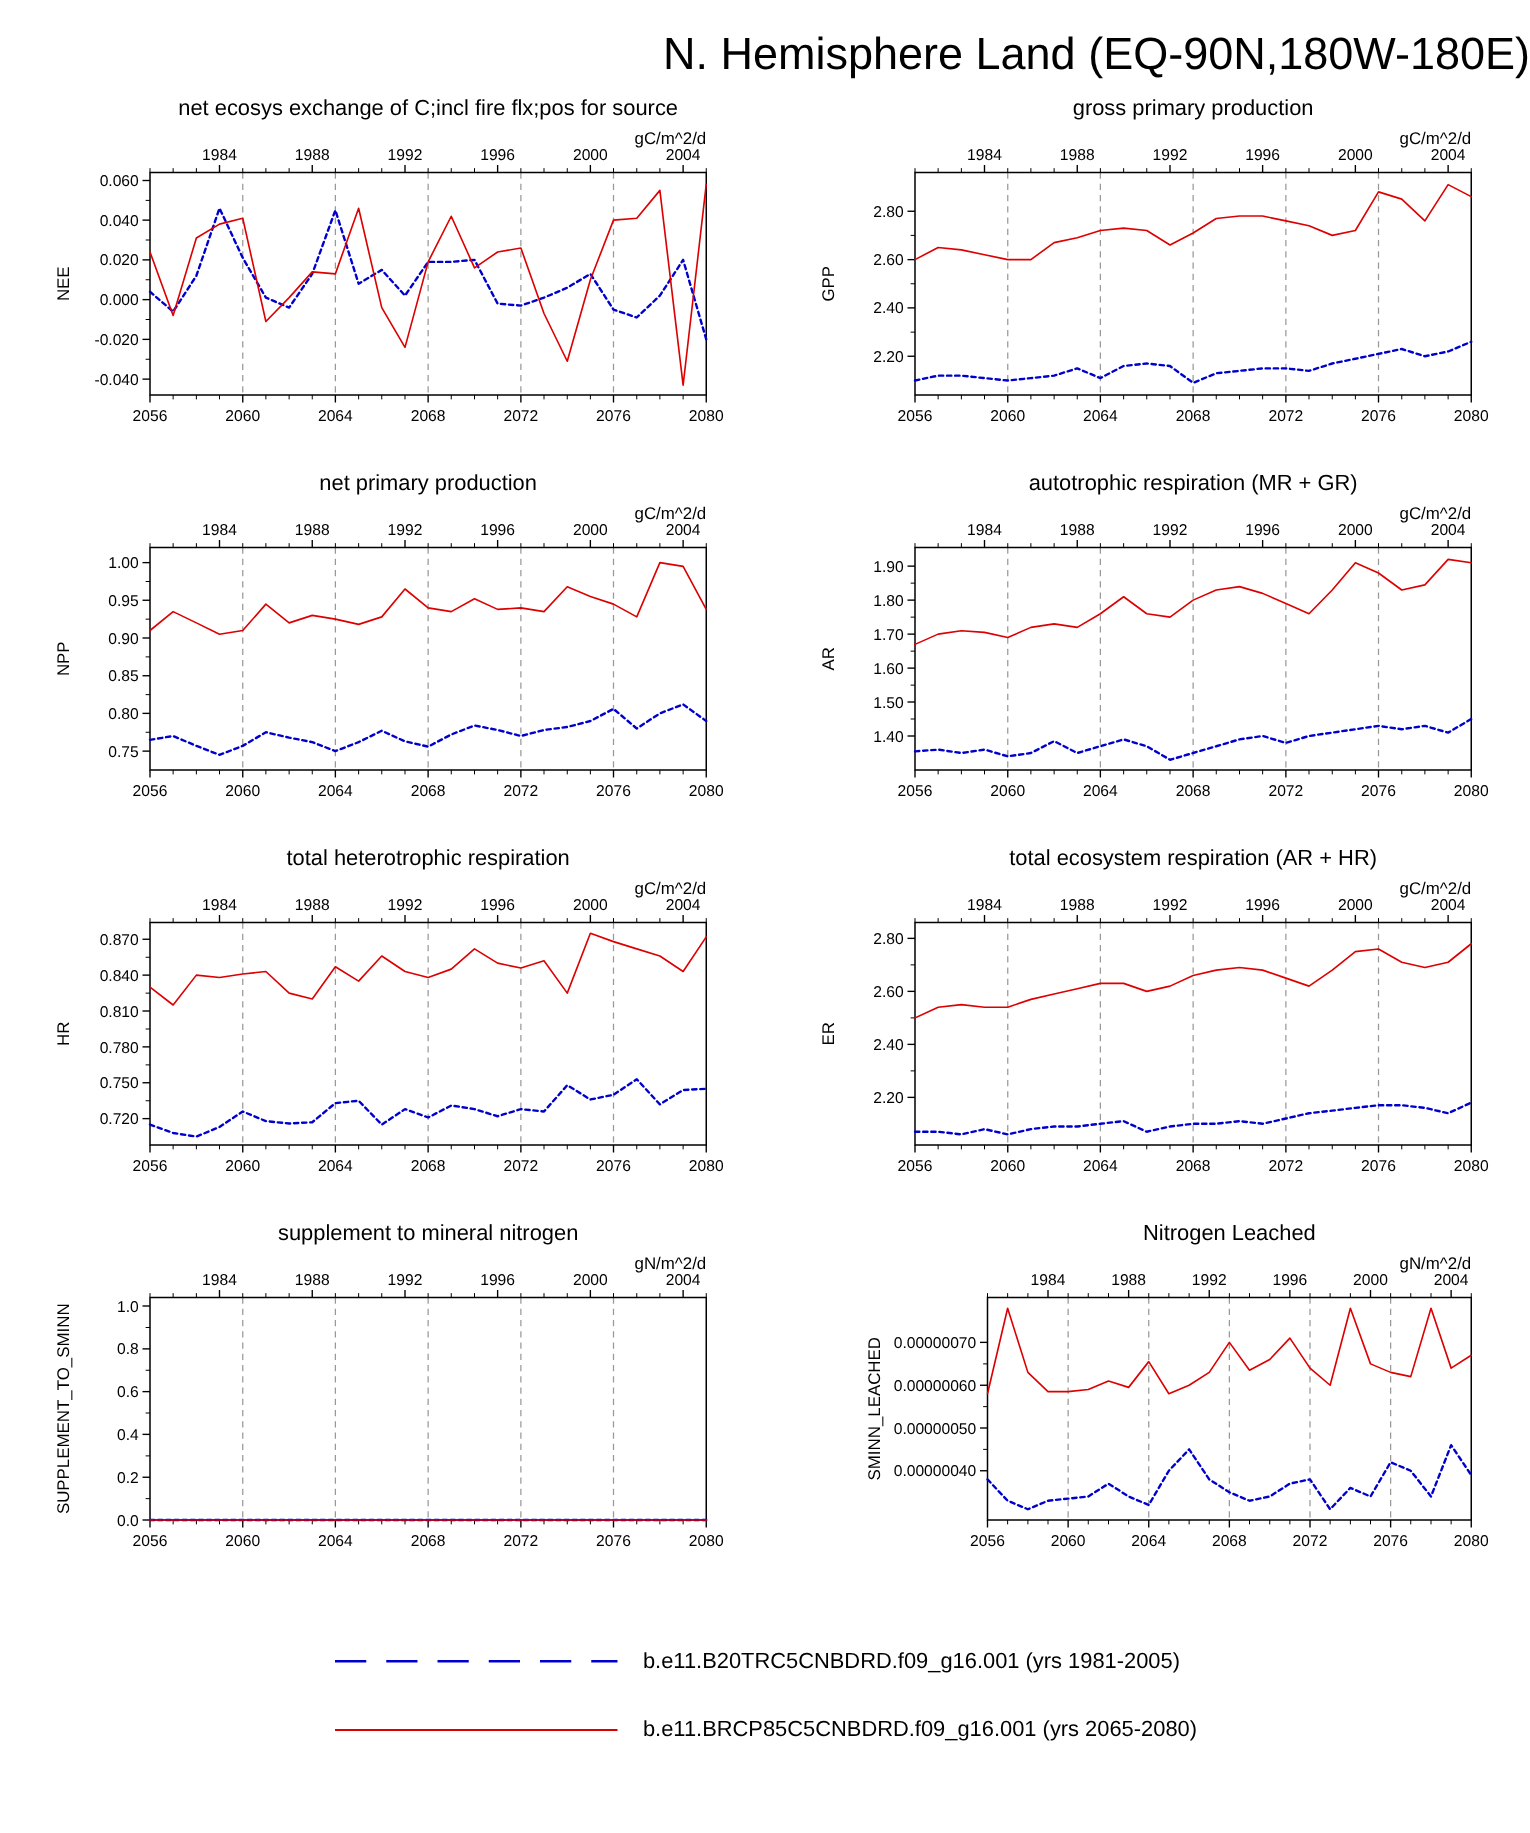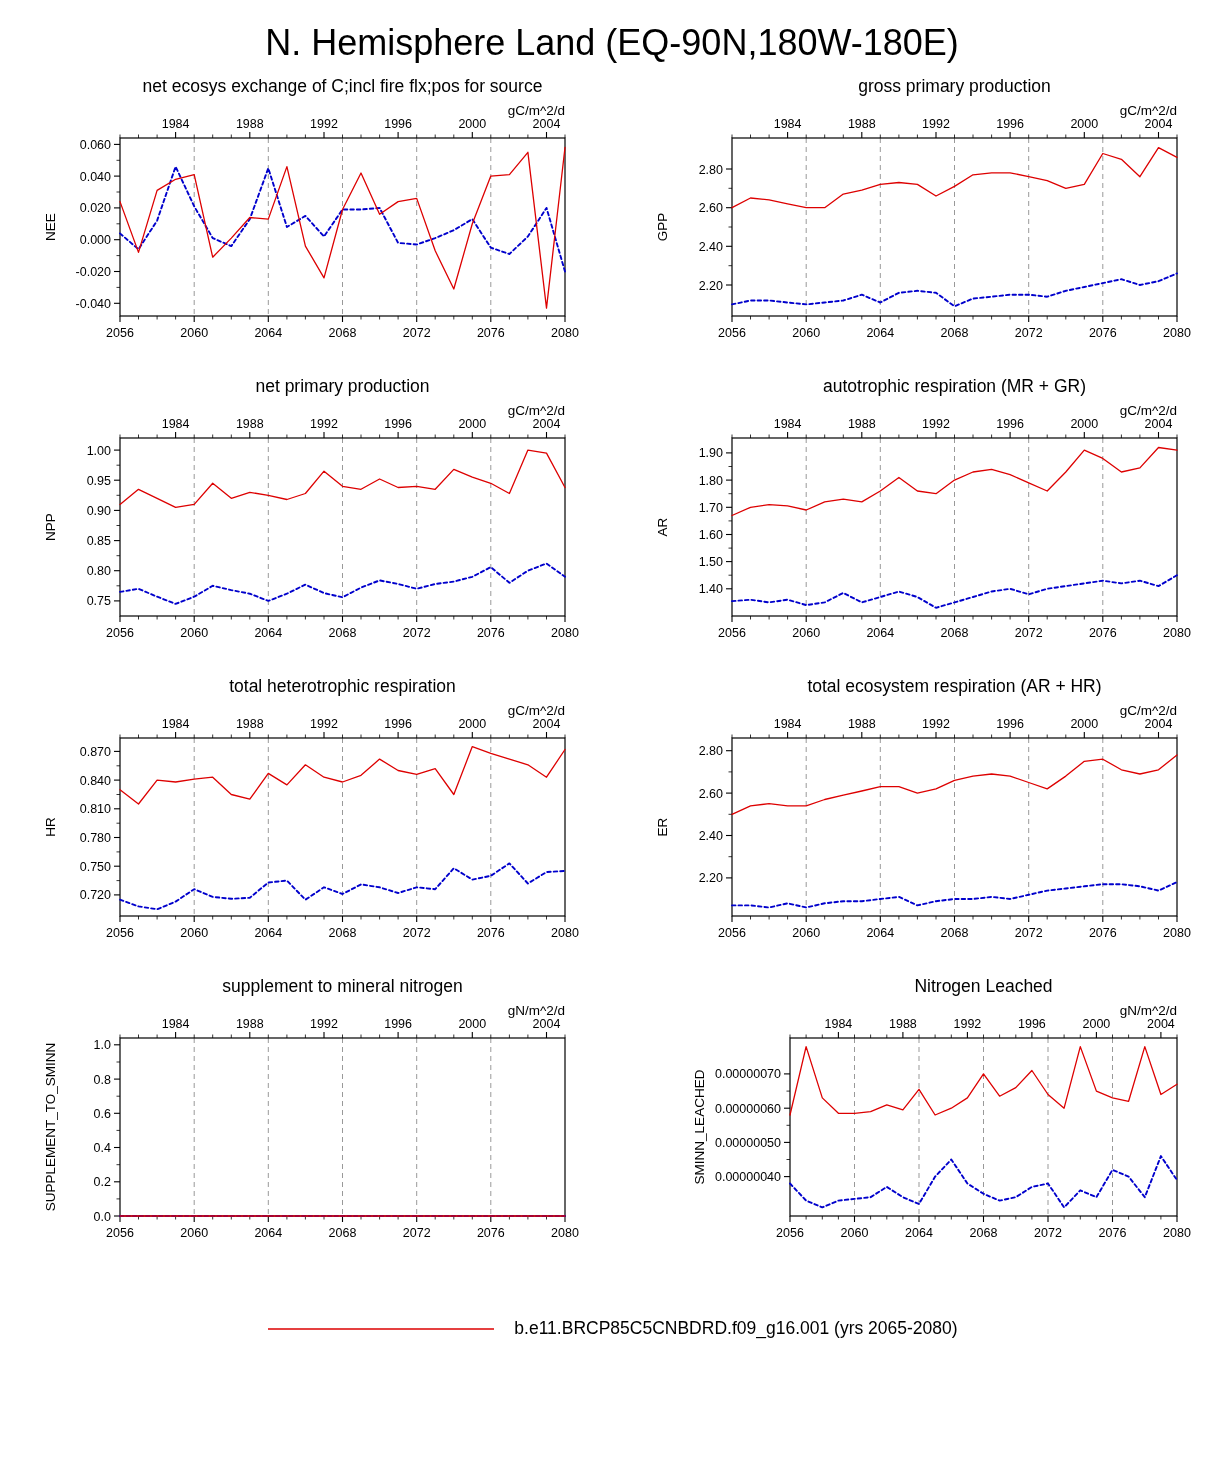--- a/index.html
+++ b/index.html
@@ -1,17 +1,17 @@
 <!DOCTYPE html>
 <html><head>
 <meta charset="utf-8">
 <style>
   html,body{margin:0;padding:0;background:#ffffff;}
   body{width:1224px;height:1466px;overflow:hidden;font-family:"Liberation Sans",sans-serif;}
-  h1{text-align:center;font-size:36px;font-weight:normal;margin:22px 0 8px 0;color:#000;}
+  h1{text-align:right;font-size:36px;font-weight:normal;margin:22px 0 8px 0;color:#000;}
   .grid{display:grid;grid-template-columns:612px 612px;}
   .panel{width:612px;height:300px;}
   .panel svg{display:block;margin-left:20px;}
   svg text{font-family:"Liberation Sans",sans-serif;fill:#000;}
   .legend{width:fit-content;margin:46px auto 0 auto;display:flex;flex-direction:column;gap:34px;align-items:flex-start;}
   .legend-row{display:flex;align-items:center;gap:18px;}
   .legend-label{font-size:17.5px;color:#000;white-space:nowrap;}
 </style>
 </head>
 <body>
@@ -758,18 +758,24 @@
           <line x1="158" y1="119.1" x2="154.5" y2="119.1" stroke="#000" stroke-width="0.8"></line>
           <text x="72" y="155" transform="rotate(-90 72 155)" text-anchor="middle" font-size="13.5">SMINN_LEACHED</text>
           <polyline points="158.0,211.5 174.1,228.6 190.3,235.4 206.4,228.6 222.5,226.9 238.6,225.2 254.8,214.9 270.9,225.2 287.0,232.0 303.1,204.6 319.3,187.5 335.4,211.5 351.5,221.8 367.6,228.6 383.8,225.2 399.9,214.9 416.0,211.5 432.1,235.4 448.3,218.3 464.4,225.2 480.5,197.8 496.6,204.6 512.8,225.2 528.9,184.1 545.0,208.1" fill="none" stroke="#0000cc" stroke-width="1.9" stroke-dasharray="3.5 3" stroke-linejoin="round" stroke-linecap="round"></polyline>
           <polyline points="158.0,143.0 174.1,74.6 190.3,125.9 206.4,141.3 222.5,141.3 238.6,139.6 254.8,132.8 270.9,137.9 287.0,117.3 303.1,143.0 319.3,136.2 335.4,125.9 351.5,101.9 367.6,124.2 383.8,115.6 399.9,98.5 416.0,122.5 432.1,136.2 448.3,74.6 464.4,119.1 480.5,125.9 496.6,129.3 512.8,74.6 528.9,122.5 545.0,112.2" fill="none" stroke="#dd0000" stroke-width="1.3" stroke-linejoin="round" stroke-linecap="round"></polyline>
         </svg>
       </div>
     </main>
   <div class="legend">
     <div class="legend-row">
       <svg width="230" height="10">
+          <line x1="2" y1="5" x2="228" y2="5" stroke="#0000cc" stroke-width="2" stroke-dasharray="25 16"></line>
+        </svg>
+      <span class="legend-label">b.e11.B20TRC5CNBDRD.f09_g16.001 (yrs 1981-2005)</span>
+    </div>
+    <div class="legend-row">
+      <svg width="230" height="10">
           <line x1="2" y1="5" x2="228" y2="5" stroke="#dd0000" stroke-width="1.6"></line>
         </svg>
       <span class="legend-label">b.e11.BRCP85C5CNBDRD.f09_g16.001 (yrs 2065-2080)</span>
     </div>
   </div>
 </div>
 
 </body></html>

